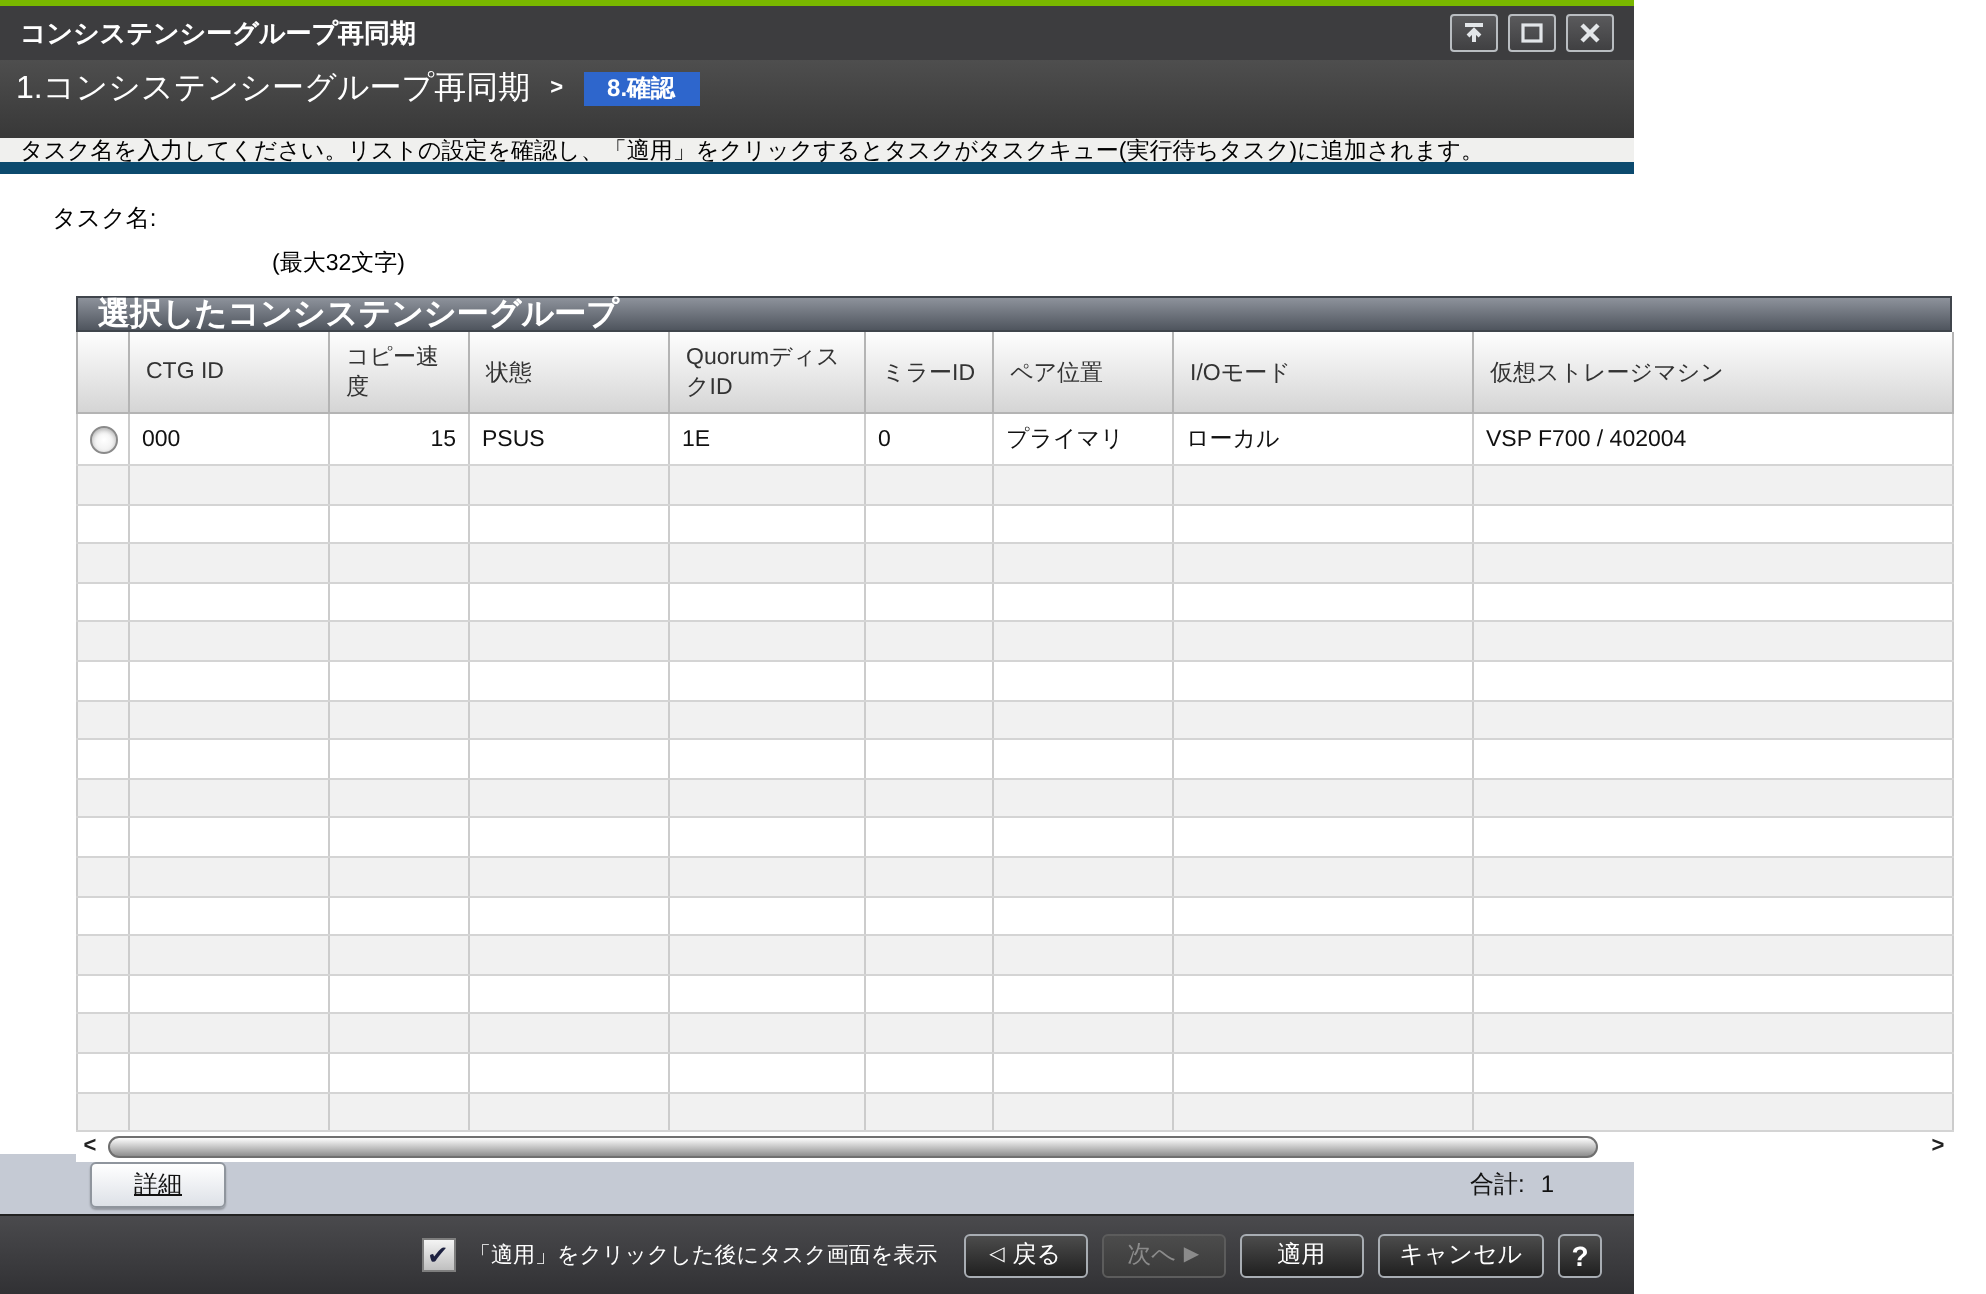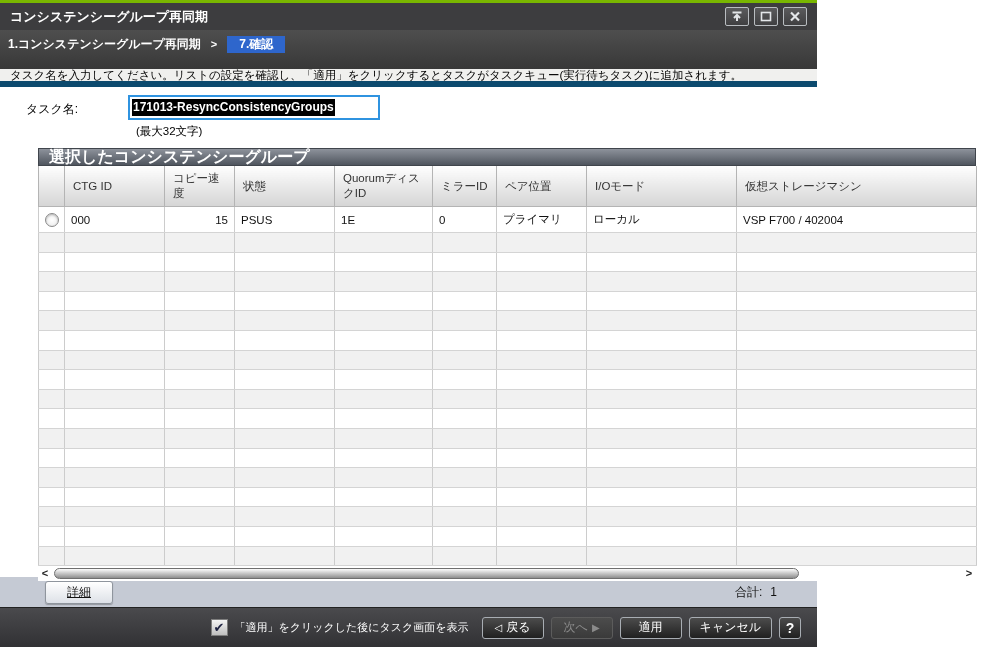--- a/index.html
+++ b/index.html
@@ -24,21 +24,21 @@
     display:flex;align-items:center;justify-content:center;cursor:pointer;
   }
   .win-btn svg{display:block;}
 
   
   .breadcrumb-bar{
     height:39px;box-sizing:border-box;flex:0 0 39px;
     background:linear-gradient(#4e4e4e,#383838);
     display:flex;align-items:flex-start;gap:10px;padding:6px 8px 0 8px;
   }
-  .bc-step{color:#fff;font-size:12px;font-weight:bold;line-height:17px;}
+  .bc-step{color:#fff;font-size:16px;font-weight:normal;line-height:17px;}
   .bc-sep{color:#fff;font-size:11px;font-weight:bold;line-height:17px;}
   .bc-active{background:#2e66cc;color:#fff;font-size:12px;font-weight:bold;
     line-height:17px;padding:0 12px;}
 
   
   .instruction-bar{
     height:18px;box-sizing:border-box;flex:0 0 18px;
     background:#f0f0ee;border-bottom:6px solid #0c4a6e;
     display:flex;align-items:center;padding-left:10px;
     font-size:11.5px;color:#000;
@@ -173,32 +173,29 @@
           <line x1="2" y1="1.5" x2="10" y2="9.5" stroke="#e3e6e9" stroke-width="2.2"></line>
           <line x1="10" y1="1.5" x2="2" y2="9.5" stroke="#e3e6e9" stroke-width="2.2"></line>
         </svg>
       </div>
     </div>
   </div>
 
   <div class="breadcrumb-bar">
     <span class="bc-step">1.コンシステンシーグループ再同期</span>
     <span class="bc-sep">&gt;</span>
-    <span class="bc-active">7.確認</span>
+    <span class="bc-active">8.確認</span>
   </div>
 
   <div class="instruction-bar">
     <span>タスク名を入力してください。リストの設定を確認し、「適用」をクリックするとタスクがタスクキュー(実行待ちタスク)に追加されます。</span>
   </div>
 
   <div class="content">
     <div class="task-label">タスク名:</div>
-    <div class="task-input">
-      <span class="selected">171013-ResyncConsistencyGroups</span>
-    </div>
     <div class="task-hint">(最大32文字)</div>
 
     <div class="table-wrap">
       <div class="section-header">
         <span>選択したコンシステンシーグループ</span>
       </div>
       <table>
         <colgroup>
           <col style="width:26px">
             <col style="width:100px">

